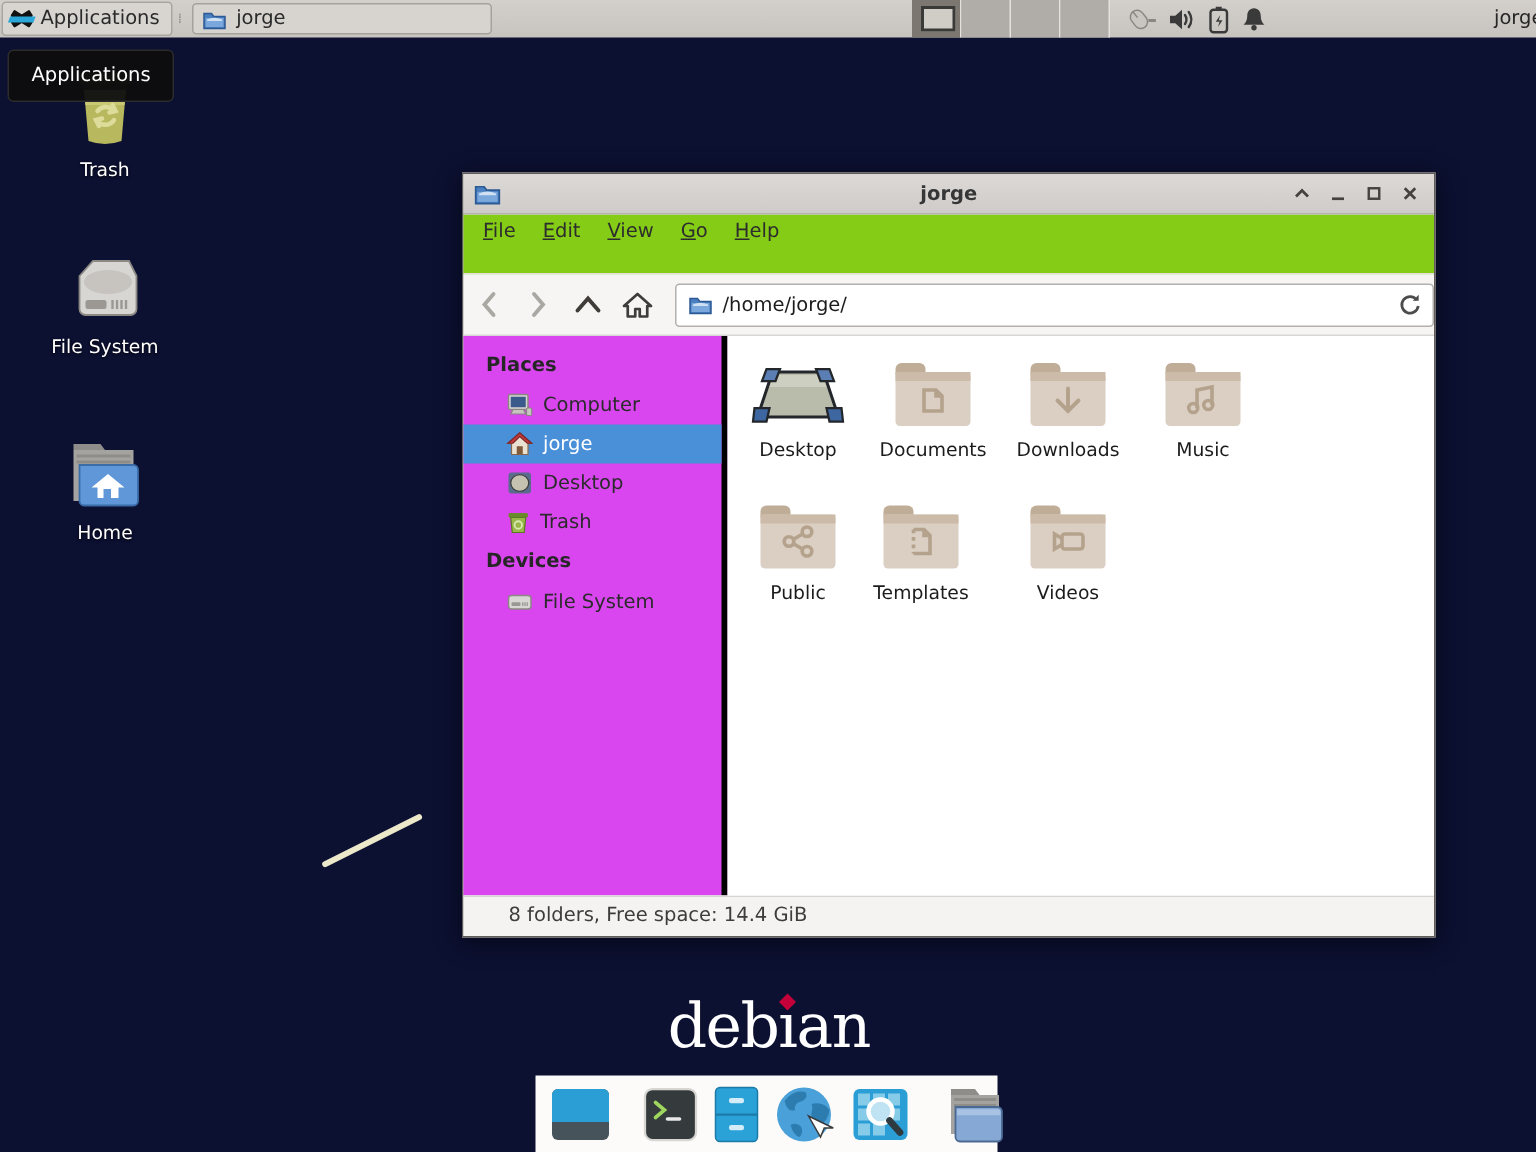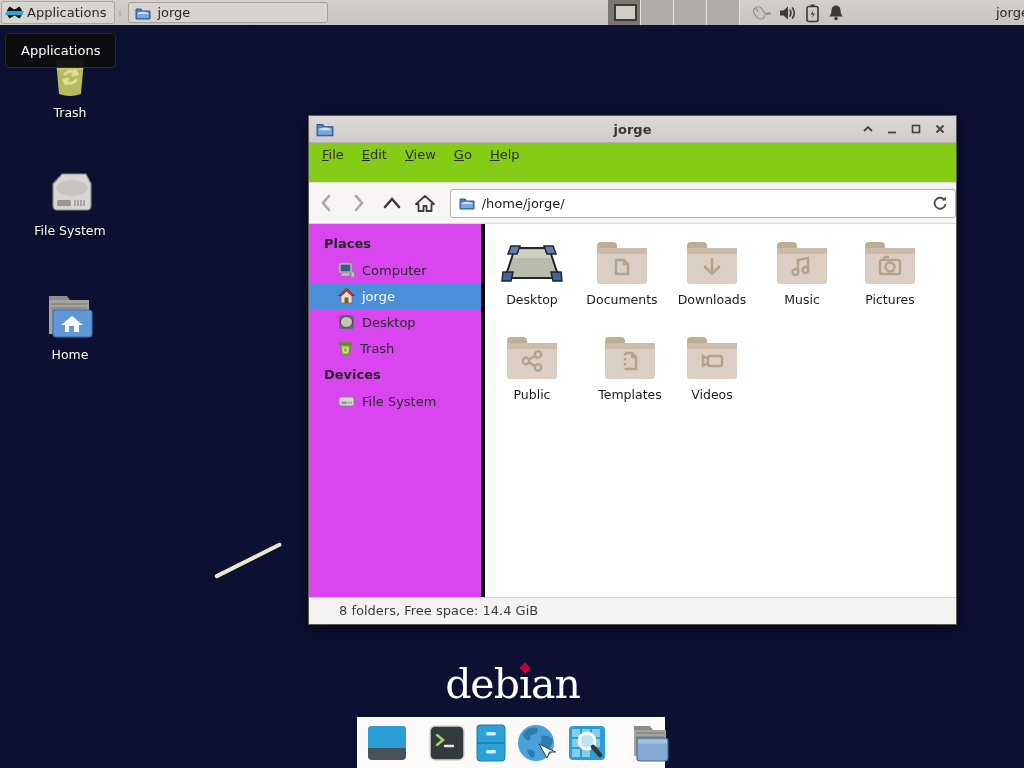--- a/index.html
+++ b/index.html
@@ -412,55 +412,40 @@
             <rect x="2" y="8" width="50" height="6" fill="#cbbba8"></rect>
             <g fill="none" stroke="#b5a28c" stroke-width="2.6" stroke-linecap="round">
                 <line x1="27" y1="19" x2="27" y2="33"></line>
                 <path d="M20 27 L27 34 L34 27"></path>
               </g>
           </svg>
         </div>
         <div class="f-lbl">Downloads</div>
       </div>
 
-      <div class="file-cell" style="left:360px; top:10px;">
-        <div class="f-icon">
-          <svg width="54" height="46" viewBox="0 0 54 46">
-            <path d="M2 6 a4 4 0 0 1 4 -4 h12 a4 4 0 0 1 4 4 v4 H2 z" fill="#c0ad97"></path>
-            <rect x="2" y="8" width="50" height="36" rx="3" fill="#dacfc2"></rect>
-            <rect x="2" y="8" width="50" height="6" fill="#cbbba8"></rect>
-            <g fill="none" stroke="#b5a28c" stroke-width="2.4">
-              <rect x="17" y="20" width="20" height="14" rx="2"></rect>
-              <circle cx="27" cy="27" r="4.5"></circle>
-              <path d="M20 20 l2 -3 h4"></path>
-            </g>
-          </svg>
-        </div>
-        <div class="f-lbl">Pictures</div>
-      </div>
 
       <div class="file-cell" style="left:2px; top:105px;">
         <div class="f-icon">
           <svg width="54" height="46" viewBox="0 0 54 46">
             <path d="M2 6 a4 4 0 0 1 4 -4 h12 a4 4 0 0 1 4 4 v4 H2 z" fill="#c0ad97"></path>
             <rect x="2" y="8" width="50" height="36" rx="3" fill="#dacfc2"></rect>
             <rect x="2" y="8" width="50" height="6" fill="#cbbba8"></rect>
             <g fill="none" stroke="#b5a28c" stroke-width="2.4">
               <circle cx="21" cy="26" r="3.2"></circle>
                 <circle cx="33" cy="19.5" r="3.2"></circle>
                 <circle cx="33" cy="32.5" r="3.2"></circle>
               <line x1="24" y1="24.5" x2="30" y2="21"></line>
                 <line x1="24" y1="27.5" x2="30" y2="31"></line>
             </g>
           </svg>
         </div>
         <div class="f-lbl">Public</div>
       </div>
 
-      <div class="file-cell" style="left:100px; top:105px;">
+      <div class="file-cell" style="left:84px; top:105px;">
         <div class="f-icon">
           <svg width="54" height="46" viewBox="0 0 54 46">
             <path d="M2 6 a4 4 0 0 1 4 -4 h12 a4 4 0 0 1 4 4 v4 H2 z" fill="#c0ad97"></path>
             <rect x="2" y="8" width="50" height="36" rx="3" fill="#dacfc2"></rect>
             <rect x="2" y="8" width="50" height="6" fill="#cbbba8"></rect>
             <g fill="none" stroke="#b5a28c" stroke-width="2.4">
               <path d="M22 18 h7 l4 4 v12 h-11" stroke-dasharray="none"></path>
               <path d="M29 18 v4 h4"></path>
               <line x1="22" y1="18" x2="22" y2="34" stroke-dasharray="2.5 2.5"></line>
             </g>

